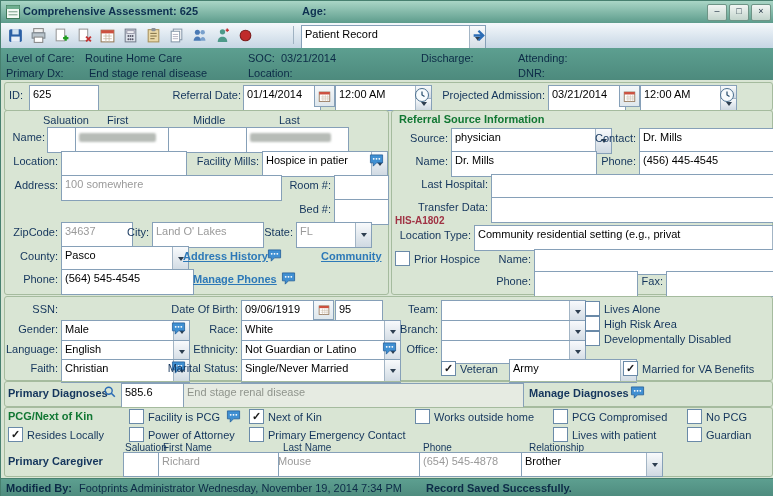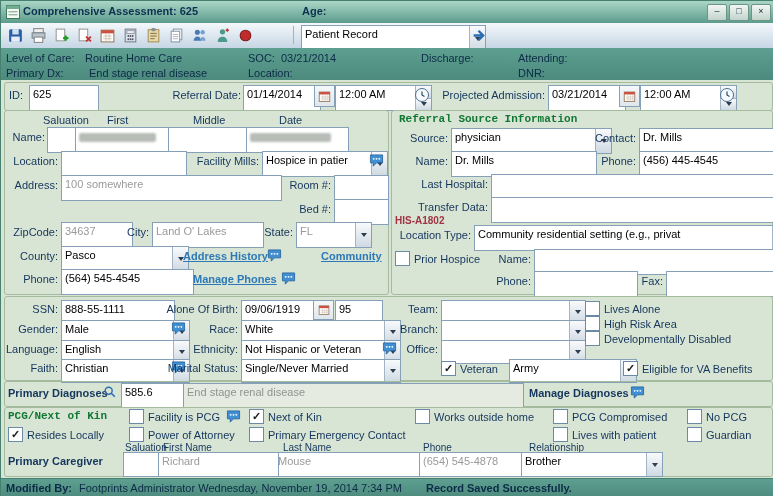--- a/index.html
+++ b/index.html
@@ -34,21 +34,21 @@
   .spin .up::after{content:"";border-left:3px solid transparent;border-right:3px solid transparent;border-bottom:4px solid #2d3e50;}
   .spin .dn::after{content:"";border-left:3px solid transparent;border-right:3px solid transparent;border-top:4px solid #2d3e50;}
   .iconbtn{position:absolute;width:19px;height:20px;background:linear-gradient(#f5f8fa,#dfe7ec);border:1px solid #86a0b8;display:flex;align-items:center;justify-content:center;}
   .flatbtn{position:absolute;width:20px;height:20px;display:flex;align-items:center;justify-content:center;}
   .cb{position:absolute;display:flex;align-items:center;gap:4px;color:#14355c;white-space:nowrap;}
   .cb .box{width:13px;height:13px;background:#fff;border:1px solid #6a8aa8;display:flex;align-items:center;justify-content:center;font-size:11px;line-height:11px;font-weight:bold;color:#1c1c1c;}
   .cb .box::after{content:"✓";visibility:hidden;}
   .cb.checked .box::after{visibility:visible;}
   .grp{position:absolute;border:1px solid #a5bb9e;border-radius:3px;}
   .link{position:absolute;color:#2d79b8;font-weight:bold;text-decoration:underline;cursor:pointer;white-space:nowrap;}
-  .sechead{position:absolute;color:#117733;font-weight:bold;white-space:nowrap;font-family:Liberation Mono, monospace;}
+  .sechead{position:absolute;color:#117733;font-weight:bold;white-space:nowrap;}
   .boldnavy{position:absolute;color:#14355c;font-weight:bold;white-space:nowrap;}
   .redtag{position:absolute;color:#a03344;font-weight:bold;font-size:10px;white-space:nowrap;}
   .bubble{position:absolute;width:15px;height:15px;}
   .redact{display:block;width:85%;height:9px;margin-top:3px;background:#b7bcb7;border-radius:2px;filter:blur(1.3px);}
   .smallhdr{position:absolute;color:#14355c;font-size:10px;white-space:nowrap;}
 </style>
 </head>
 <body>
 
 <div class="app">
@@ -219,21 +219,21 @@
       <svg width="16" height="16" viewBox="0 0 16 16">
         <circle cx="8" cy="8" r="6.5" fill="#f7fbfd" stroke="#4a6f8f"></circle>
         <path d="M8 4.5V8l2.5 1.5" stroke="#234a6a" stroke-width="1.2" fill="none"></path>
       </svg>
     </span>
 
   <div class="grp" style="left:3px;top:109px;width:383px;height:183px"></div>
   <span class="lbl la" style="left:42px;top:113px">Saluation</span>
   <span class="lbl la" style="left:106px;top:113px">First</span>
   <span class="lbl la" style="left:192px;top:113px">Middle</span>
-  <span class="lbl la" style="left:278px;top:113px">Date</span>
+  <span class="lbl la" style="left:278px;top:113px">Last</span>
   <span class="lbl" style="left:4px;top:130px;width:40px">Name:</span>
   <div class="txt" style="left:46px;top:126px;width:25px"></div>
   <div class="txt" style="left:74px;top:126px;width:90px">
       <span class="redact"></span>
     </div>
   <div class="txt" style="left:167px;top:126px;width:75px"></div>
   <div class="txt" style="left:245px;top:126px;width:95px">
       <span class="redact"></span>
     </div>
   <span class="lbl" style="left:4px;top:154px;width:53px">Location:</span>
@@ -316,22 +316,21 @@
   </div>
   <span class="lbl" style="left:480px;top:252px;width:50px">Name:</span>
   <div class="txt" style="left:533px;top:248px;width:232px"></div>
   <span class="lbl" style="left:480px;top:274px;width:50px">Phone:</span>
   <div class="txt" style="left:533px;top:270px;width:96px"></div>
   <span class="lbl" style="left:634px;top:274px;width:28px">Fax:</span>
   <div class="txt" style="left:665px;top:270px;width:100px"></div>
 
   <div class="grp" style="left:3px;top:295px;width:767px;height:83px"></div>
   <span class="lbl" style="left:4px;top:302px;width:53px">SSN:</span>
-  <div class="txt" style="left:60px;top:299px;width:106px;height:18px">888-55-1111</div>
-  <span class="lbl" style="left:158px;top:302px;width:79px">Alone Of Birth:</span>
+  <span class="lbl" style="left:158px;top:302px;width:79px">Date Of Birth:</span>
   <div class="txt" style="left:240px;top:299px;width:71px;height:18px">09/06/1919</div>
   <span class="iconbtn" style="left:312px;top:299px;height:18px">
       <svg width="12" height="12" viewBox="0 0 16 16">
         <rect x="1.5" y="2.5" width="13" height="11.5" fill="#fff" stroke="#8a6a4a"></rect>
         <rect x="1.5" y="2.5" width="13" height="3" fill="#cc5140"></rect>
         <path d="M3.5 8.5h10M3.5 11h10M6 6v8M9 6v8M12 6v8" stroke="#c9bca8" stroke-width="0.7"></path>
       </svg>
     </span>
   <div class="txt" style="left:334px;top:299px;width:40px;height:18px">95</div>
   <span class="lbl" style="left:392px;top:302px;width:45px">Team:</span>
@@ -352,21 +351,21 @@
   <div class="combo" style="left:240px;top:319px;width:137px;height:18px"><span>White</span><span class="dd"></span></div>
   <span class="lbl" style="left:392px;top:322px;width:45px">Branch:</span>
   <div class="combo" style="left:440px;top:319px;width:122px;height:18px"><span></span><span class="dd"></span></div>
   <div class="cb" style="left:584px;top:315px">
       <span class="box"></span>
       <span>High Risk Area</span>
     </div>
   <span class="lbl" style="left:4px;top:342px;width:53px">Language:</span>
   <div class="combo" style="left:60px;top:339px;width:106px;height:18px"><span>English</span><span class="dd"></span></div>
   <span class="lbl" style="left:158px;top:342px;width:79px">Ethnicity:</span>
-  <div class="combo" style="left:240px;top:339px;width:137px;height:18px"><span>Not Hispanic or Veteran</span><span class="dd"></span></div>
+  <div class="combo" style="left:240px;top:339px;width:137px;height:18px"><span>Not Guardian or Latino</span><span class="dd"></span></div>
   <span class="bubble" style="left:381px;top:340px"><svg width="15" height="15" viewBox="0 0 16 16">
         <path d="M1.5 2h13v8.5H8L4.5 14v-3.5h-3z" fill="#3f8fd2" stroke="#1d5a96" stroke-width="0.8"></path>
         <circle cx="5" cy="6.2" r="1" fill="#fff"></circle>
         <circle cx="8" cy="6.2" r="1" fill="#fff"></circle>
         <circle cx="11" cy="6.2" r="1" fill="#fff"></circle>
       </svg></span>
   <span class="lbl" style="left:392px;top:342px;width:45px">Office:</span>
   <div class="combo" style="left:440px;top:339px;width:122px;height:18px"><span></span><span class="dd"></span></div>
   <div class="cb" style="left:584px;top:330px">
       <span class="box"></span>
@@ -382,21 +381,21 @@
       </svg></span>
   <span class="lbl" style="left:158px;top:361px;width:79px">Marital Status:</span>
   <div class="combo" style="left:240px;top:358px;width:137px;height:18px"><span>Single/Never Married</span><span class="dd"></span></div>
   <div class="cb checked" style="left:440px;top:360px">
       <span class="box"></span>
       <span>Veteran</span>
     </div>
   <div class="combo" style="left:508px;top:358px;width:105px;height:18px"><span>Army</span><span class="dd"></span></div>
   <div class="cb checked" style="left:622px;top:360px">
       <span class="box"></span>
-      <span>Eligible for VA Benefits</span>
+      <span>Married for VA Benefits</span>
     </div>
 
   <div class="grp" style="left:3px;top:380px;width:767px;height:24px"></div>
   <span class="boldnavy" style="left:7px;top:386px">Primary Diagnoses</span>
   <span class="flatbtn" style="left:101px;top:383px;width:16px;height:16px">
       <svg width="14" height="14" viewBox="0 0 16 16">
         <circle cx="6.5" cy="6.5" r="4" fill="none" stroke="#2b6cb5" stroke-width="1.6"></circle>
         <path d="M9.5 9.5l4 4" stroke="#2b6cb5" stroke-width="1.8"></path>
       </svg>
     </span>

